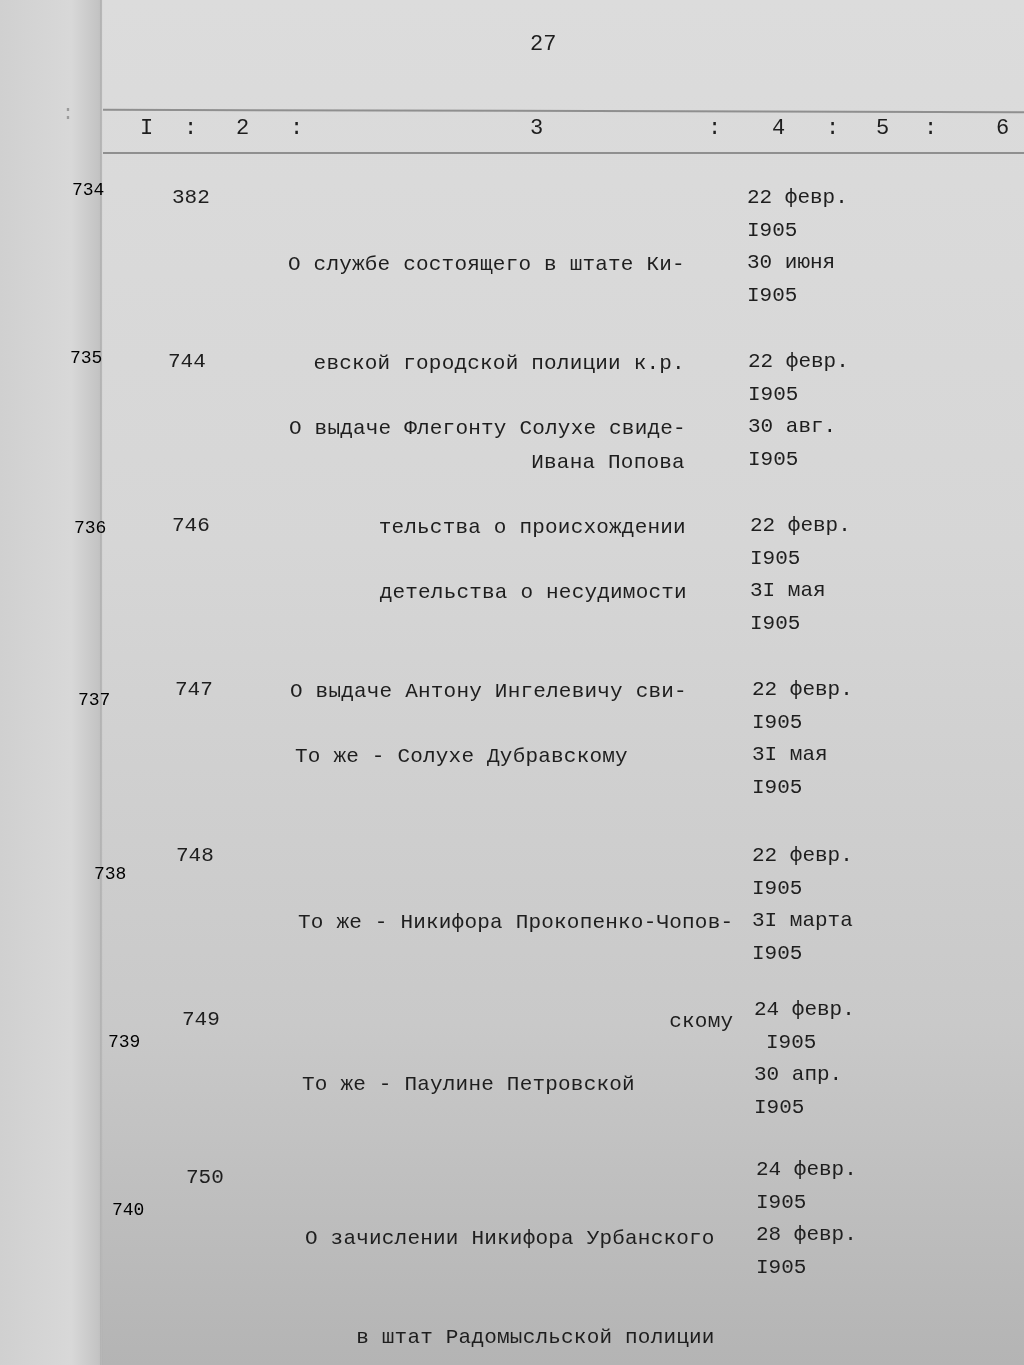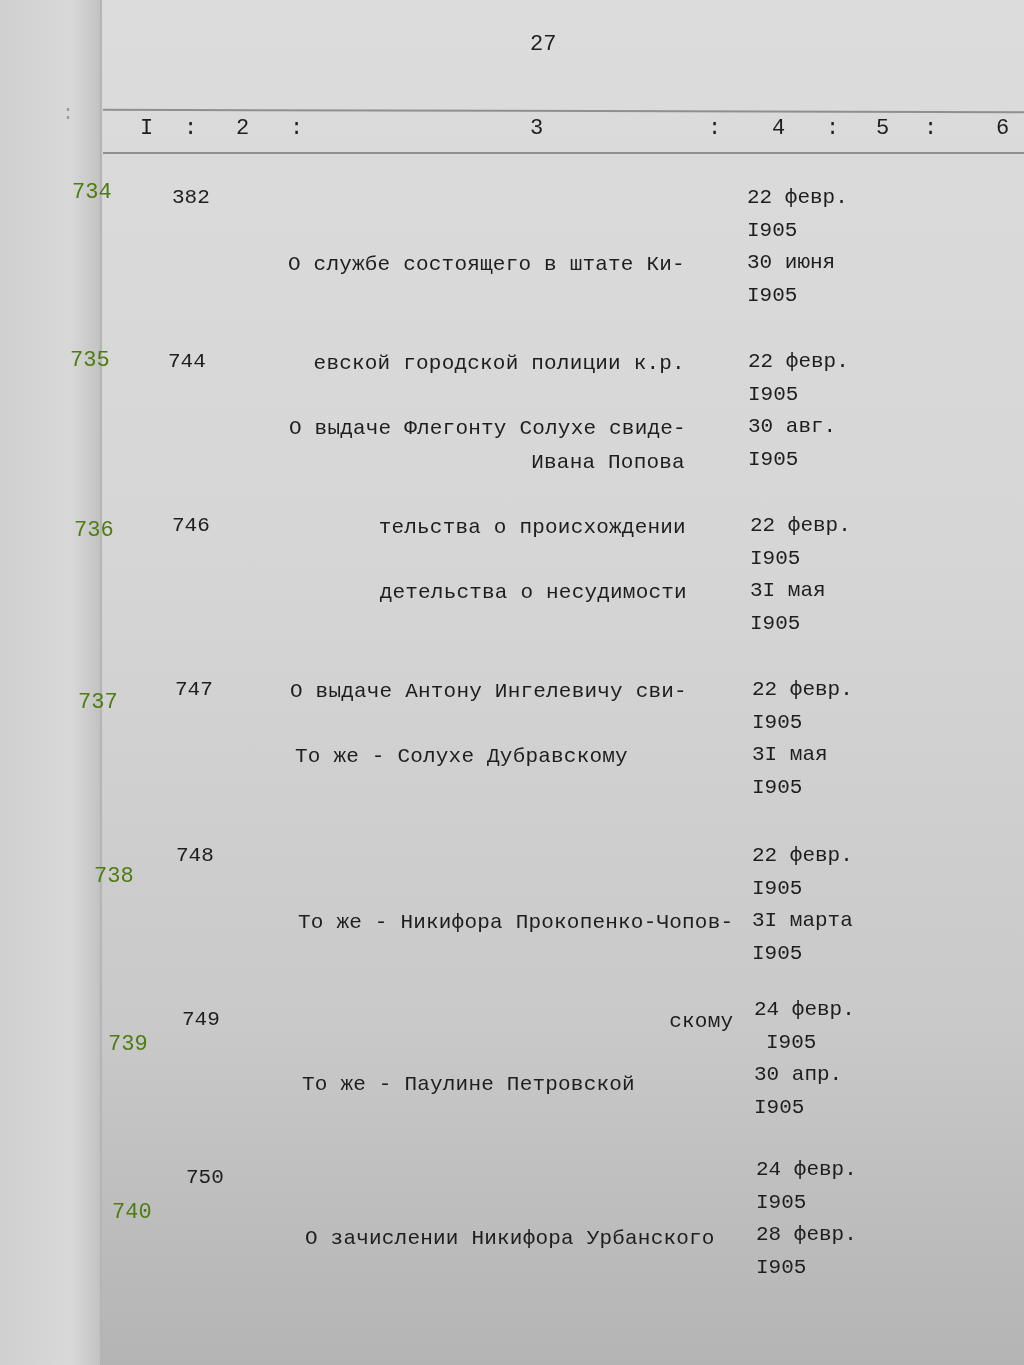--- a/index.html
+++ b/index.html
@@ -21,21 +21,21 @@
       position: absolute; left: 530px; top: 32px; font-size: 22px;
     }
     .rule {
       position: absolute; left: 103px; width: 921px; height: 2px; background: #8f8f8f;
     }
     .rule.top { top: 110px; transform: rotate(0.15deg); }
     .rule.bottom { top: 152px; }
     .header-row { position: absolute; top: 116px; left: 0; width: 1024px; height: 30px; font-size: 22px; }
     .header-row span { position: absolute; }
     .margin-colon { position: absolute; left: 62px; top: 102px; font-size: 20px; color: #9a9a9a; }
-    .ghost { position: absolute; color: #4d7c0f; font-size: 22px; }
+    .ghost { position: absolute; color: #000000; font-size: 18px; }
     .entry { position: absolute; left: 0; width: 1024px; }
     .entry .num { position: absolute; font-size: 21px; }
     .entry .desc { position: absolute; font-size: 21px; line-height: 33px; white-space: pre; letter-spacing: 0.2px; text-align: right; }
     .entry .dates { position: absolute; font-size: 21px; line-height: 32.5px; }
     .entry .dates div { white-space: nowrap; }
   </style>
 </head>
 <body>
 
 <div class="binding-shadow"></div>
@@ -149,20 +149,21 @@
     <div style="padding-left:12px">I905</div>
     <div>30 апр.</div>
     <div>I905</div>
   </div>
 </div>
 
 <div class="entry" style="top:1166px">
   <div class="num" style="left:186px">750</div>
   <div class="desc" style="left:305px;top:-10px">
     <div>О зачислении Никифора Урбанского</div>
+    <div>в штат Радомысльской полиции</div>
   </div>
   <div class="dates" style="left:756px;top:-12px">
     <div>24 февр.</div>
     <div>I905</div>
     <div>28 февр.</div>
     <div>I905</div>
   </div>
 </div>
 
 </body></html>

